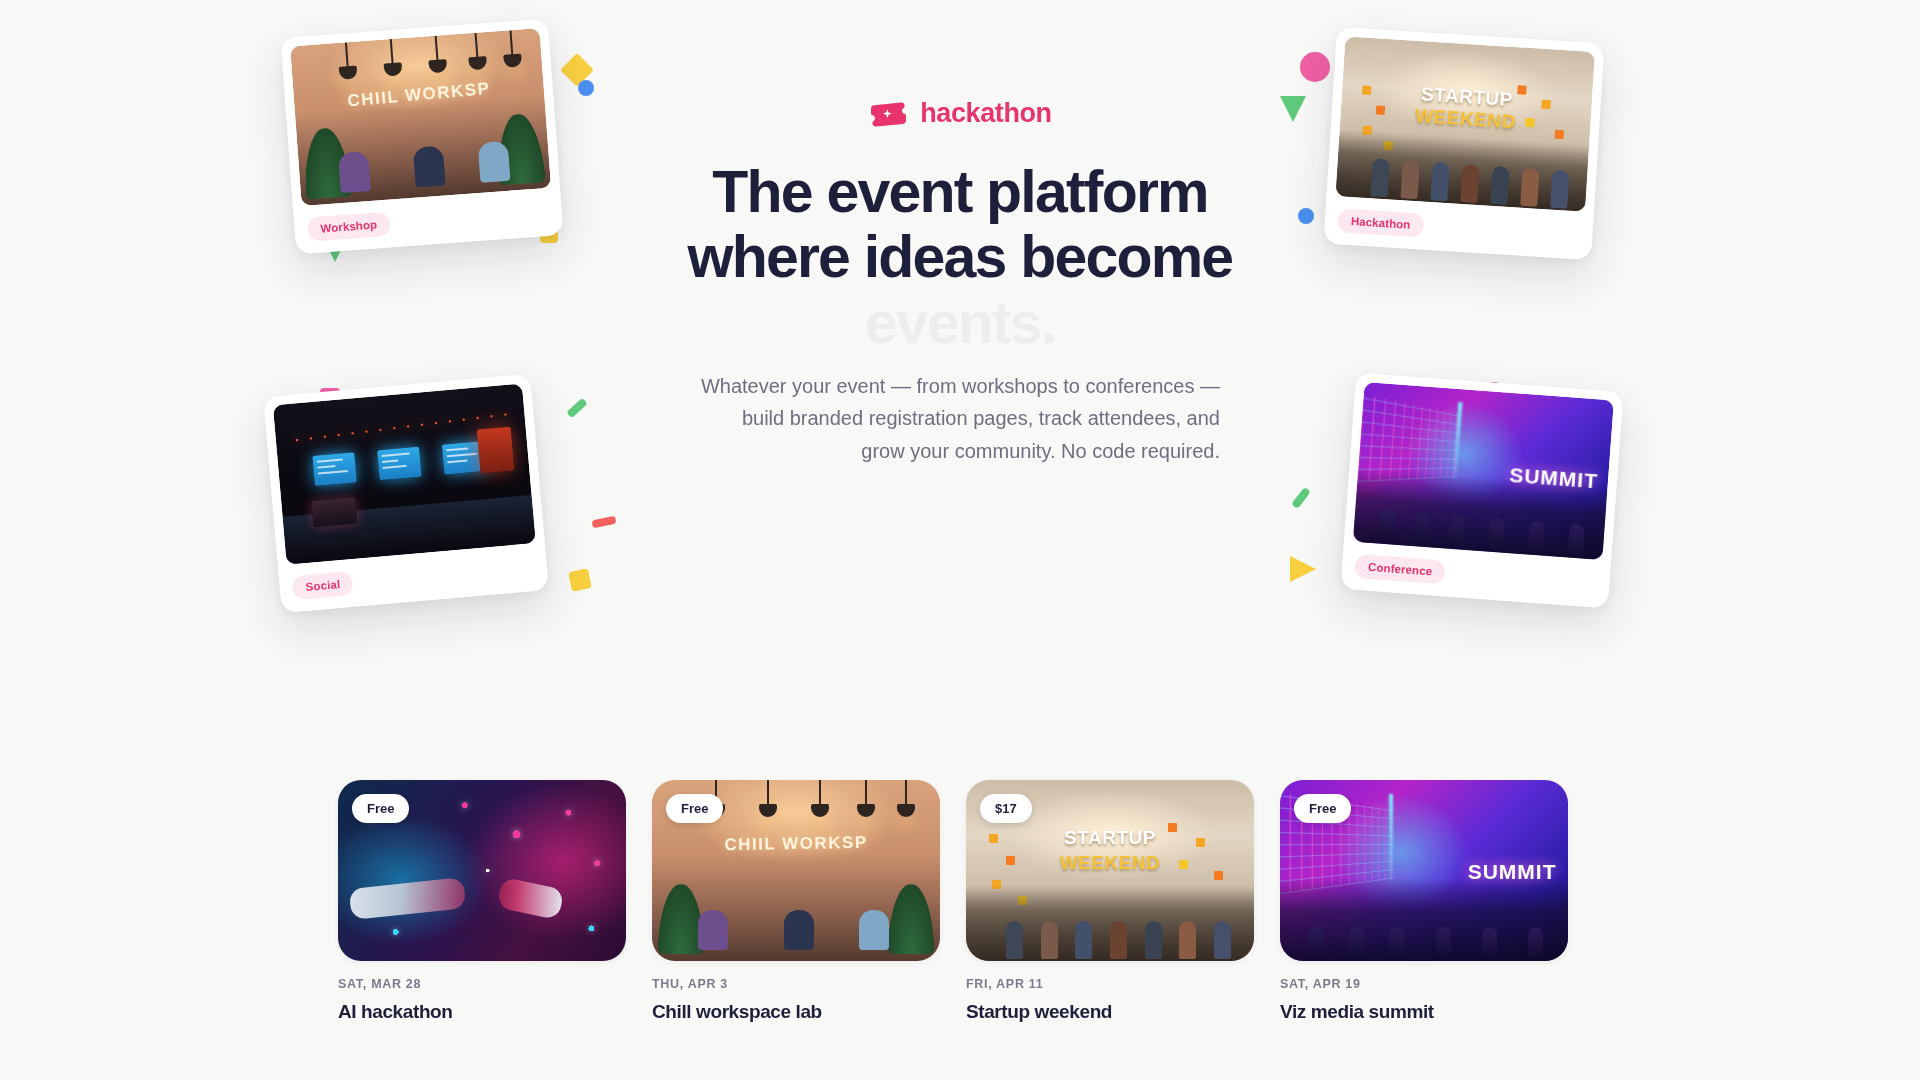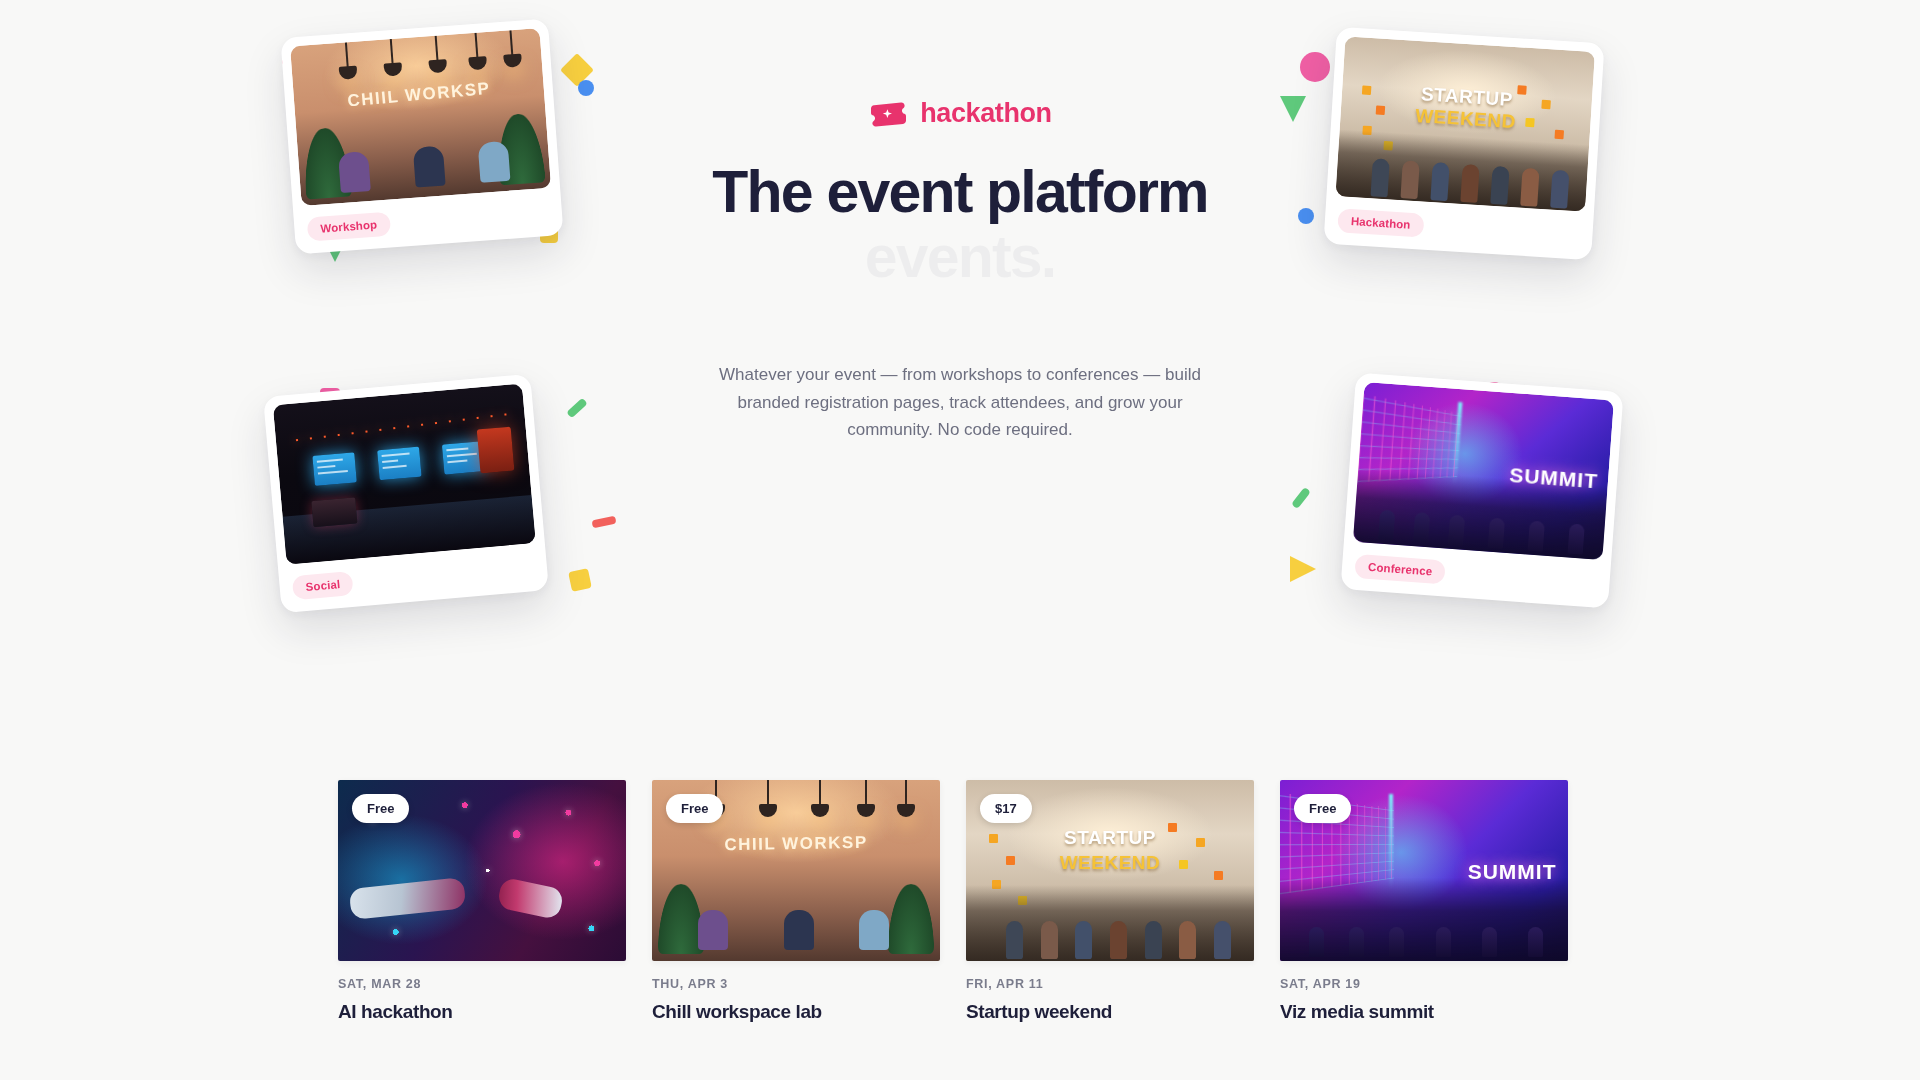--- a/index.html
+++ b/index.html
@@ -31,23 +31,23 @@
     font-size:59px; font-weight:800; line-height:1.11;
     letter-spacing:-1.8px; color:#1e1f3a;
   }
   .headline .ghost-line {
     display:block;
     color:#1e1f3a;
     opacity:0.045;
   }
 
   .subhead {
-    position:absolute; left:50%; transform:translateX(-50%); top:361px;
-    width:520px; text-align:center;
-    font-size:17px; line-height:1.62; color:#6d6f80;
+    position:absolute; left:50%; transform:translateX(-50%); top:370px;
+    width:520px; text-align:right;
+    font-size:20px; line-height:1.62; color:#6d6f80;
   }
 
   .cta {
     position:absolute; left:50%; transform:translateX(-50%); top:490px;
     display:inline-flex; align-items:center; gap:22px;
     background:#1e2035; color:#ffffff;
     border:none; border-radius:34px;
     padding:0 34px; height:49px;
     font-size:17px; font-weight:700; letter-spacing:-0.2px;
     cursor:pointer;
@@ -279,21 +279,21 @@
     position:absolute; left:338px; top:780px; width:1244px;
   }
   .section-title {
     font-size:28px; font-weight:800; color:#1e1f3a;
     letter-spacing:-0.7px; margin-bottom:43px;
   }
   .grid-events { display:flex; gap:26px; }
   .ev-card { width:288px; }
   .ev-thumb {
     position:relative; width:288px; height:181px;
-    border-radius:2px; overflow:hidden;
+    border-radius:23px; overflow:hidden;
     box-shadow:0 2px 6px rgba(30,32,53,0.06);
     padding-left:16px;
   }
   .price-badge {
     position:absolute; left:14px; top:14px; z-index:3;
     background:#ffffff; color:#1e1f3a;
     font-size:13px; font-weight:700;
     padding:7px 15px; border-radius:18px;
     box-shadow:0 2px 6px rgba(0,0,0,0.14);
   }
@@ -442,20 +442,21 @@
                    C4.3 21.5 4.8 20.5 5.7 19.9 C6.7 19.2 7.2 18 7 16.8
                    C6.8 15.6 5.9 14.6 4.7 14.3 C3.7 14 3 13.1 3 12 Z" fill="#e8336d"></path>
           <path d="M19.4 8.2 L20.6 11.5 L24 12.6 L20.6 13.8 L19.4 17.1 L18.2 13.8 L14.8 12.6 L18.2 11.5 Z" fill="#ffffff"></path>
         </svg>
       </span>
       <span class="brand-name">hackathon</span>
     </div>
 
     <h1 class="headline">
       <span>The event platform</span><br>
+      <span>where ideas become</span>
       <span class="ghost-line">events.</span>
     </h1>
 
     <p class="subhead">Whatever your event — from workshops to conferences — build branded registration pages, track attendees, and grow your community. No code required.</p>
 
   </div>
 
   <div class="section">
     <div class="grid-events" id="events-grid">
         <div class="ev-card">

